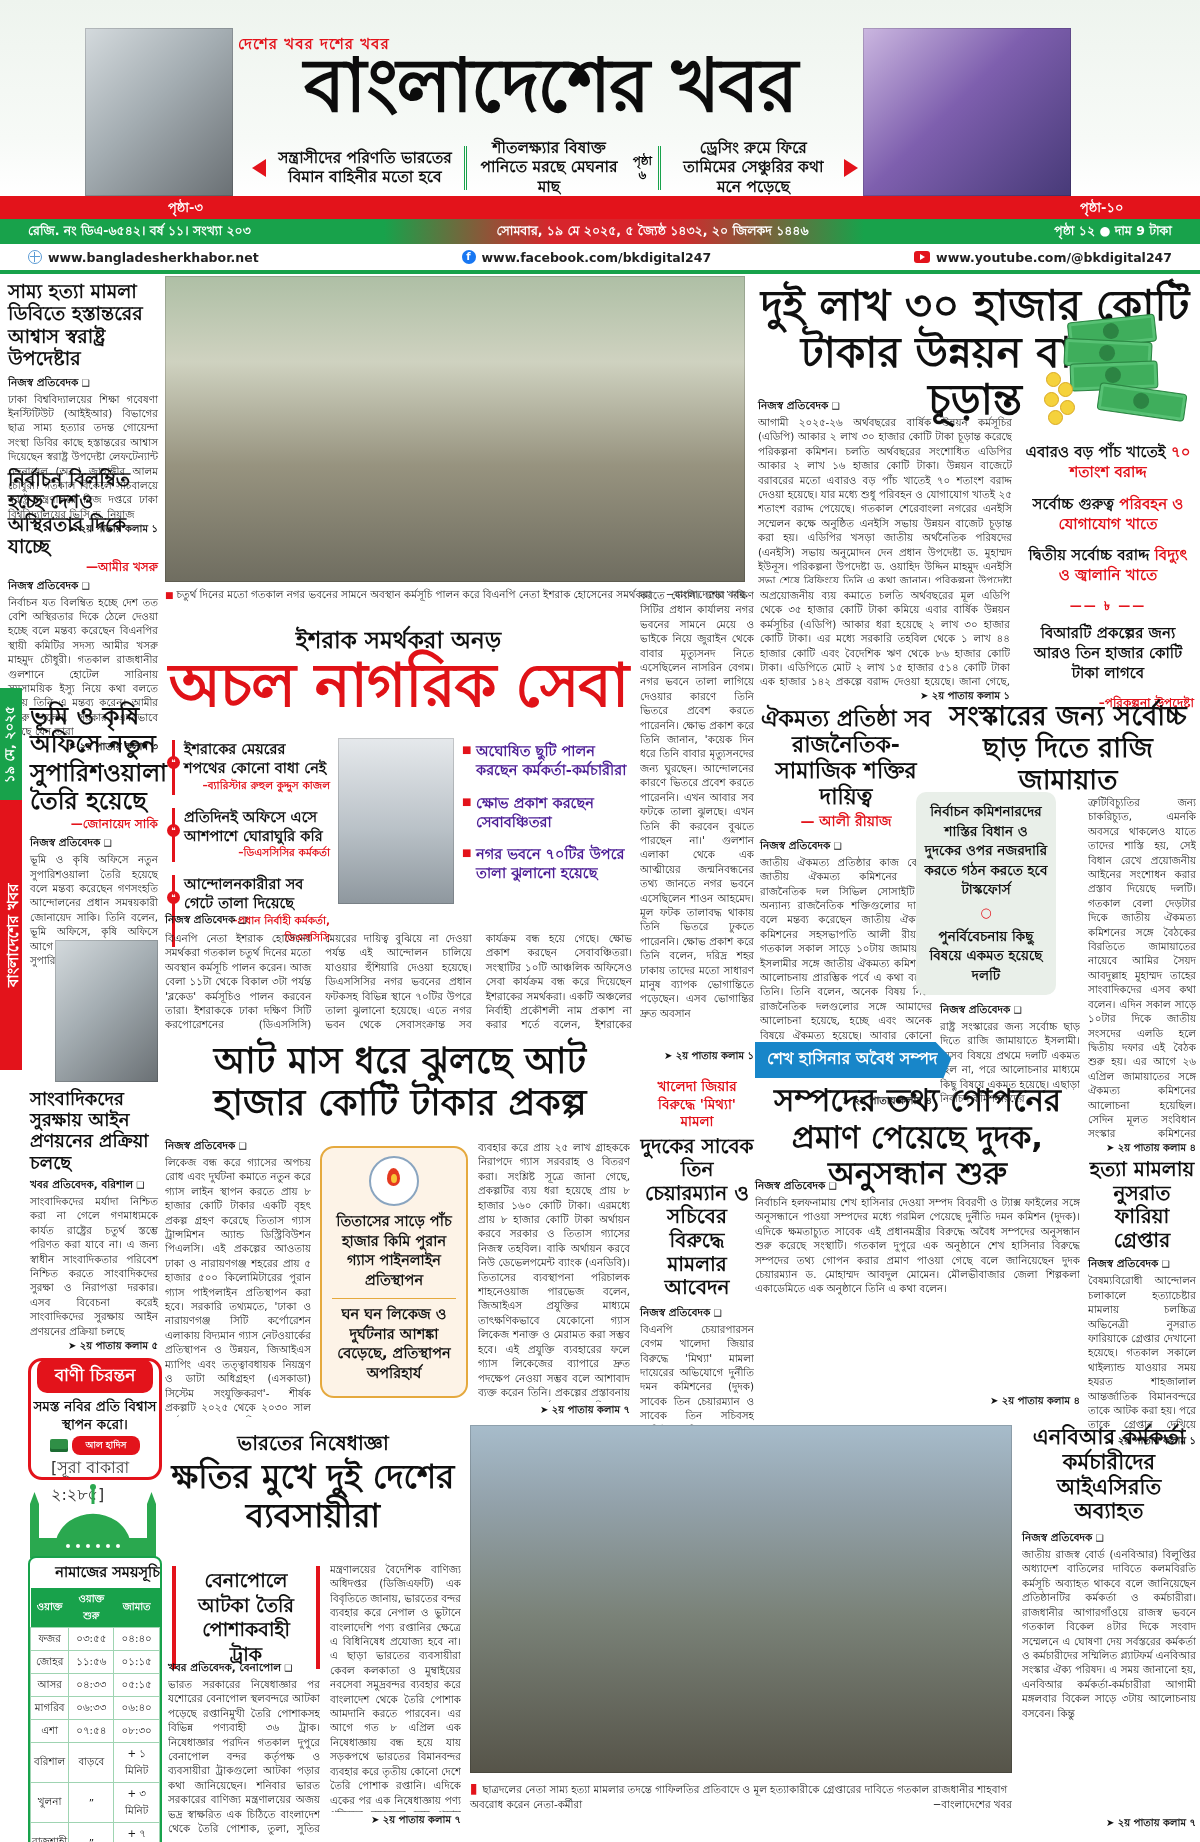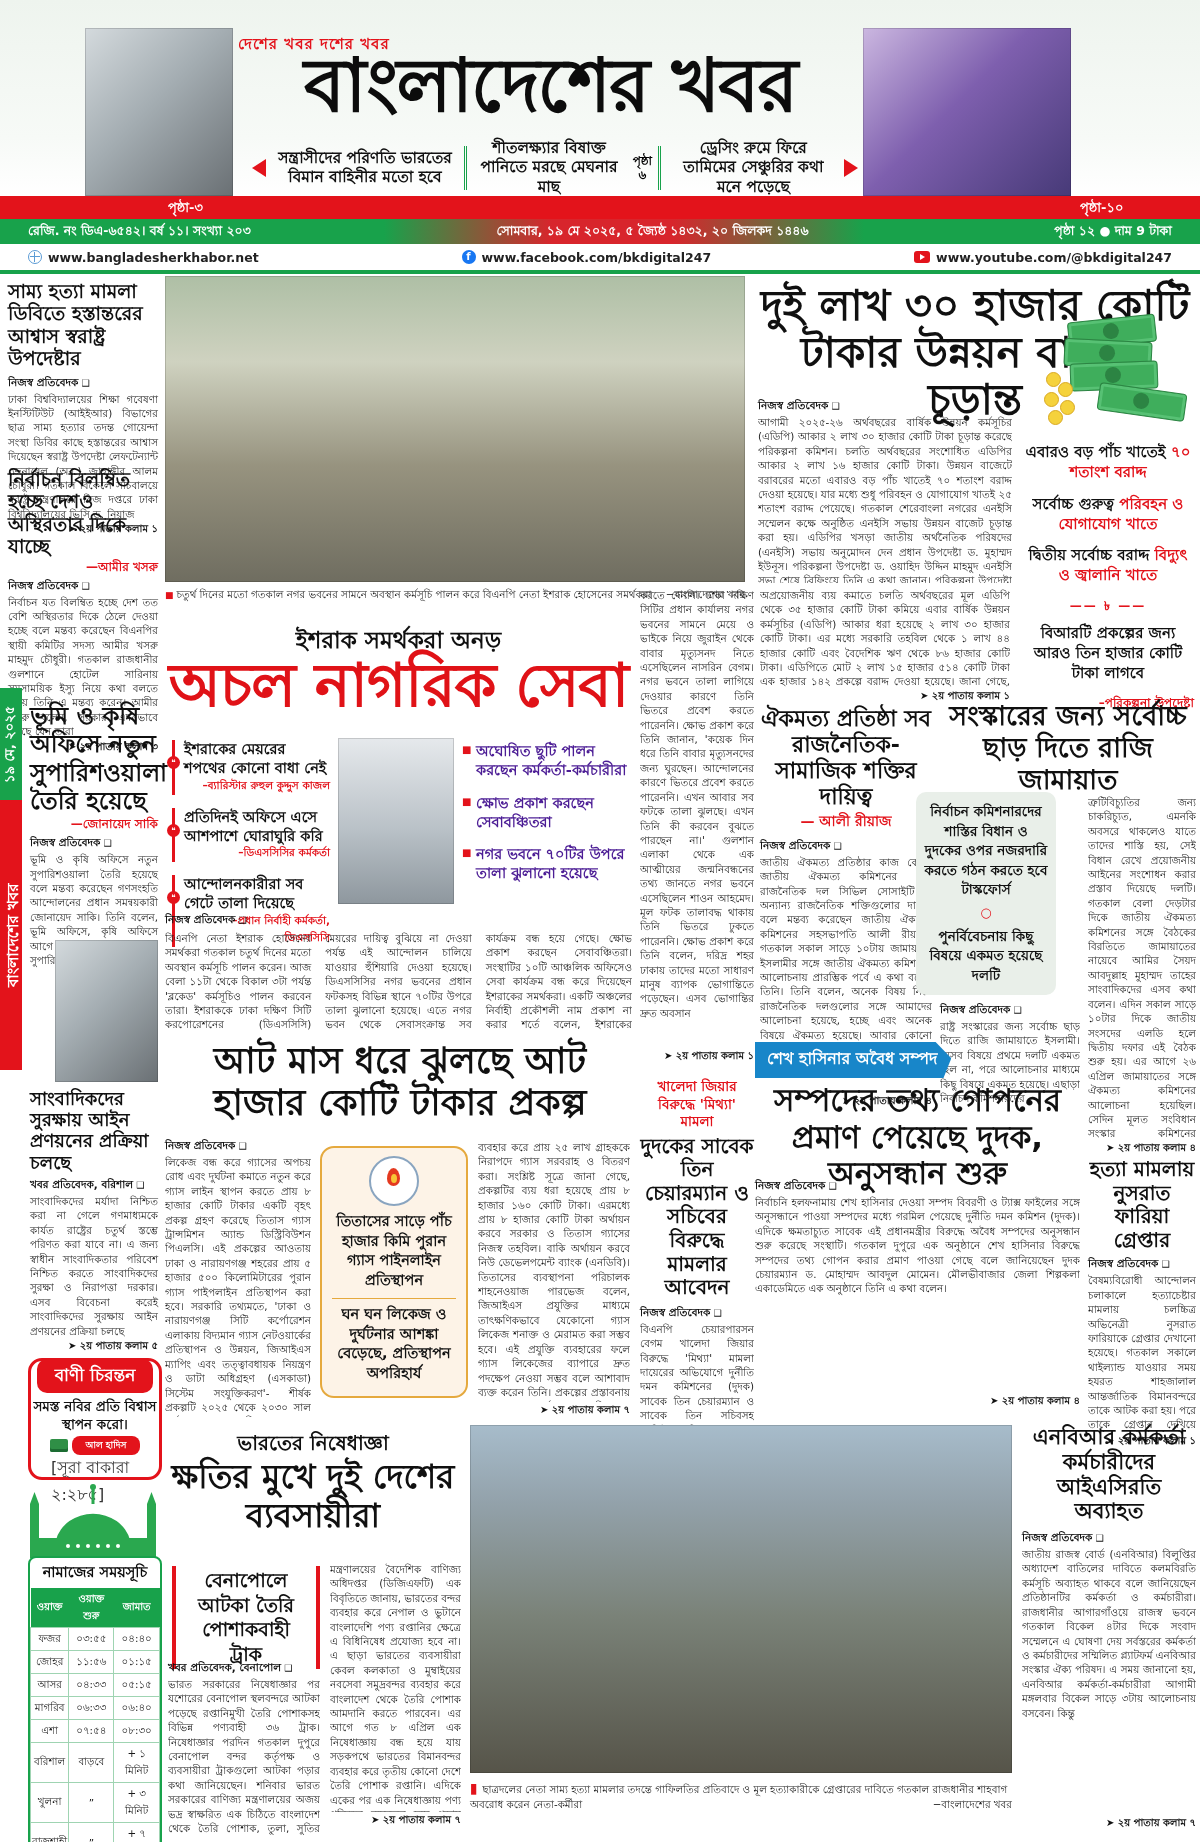--- a/index.html
+++ b/index.html
@@ -39,21 +39,21 @@
   .kicker-red{color:#e3131b;font-weight:800;text-align:center;}
   
   .vrib{writing-mode:vertical-rl;transform:rotate(180deg);color:#fff;font-weight:bold;font-size:13px;text-align:center;}
   .qbox{border:3px solid #e3131b;border-radius:14px;background:#fff;}
   .qbox-h{background:#e3131b;color:#fff;font-weight:800;font-size:17px;text-align:center;border-radius:10px;margin:-2px 6px 4px 6px;padding:3px 0;}
   .qbox-t{font-size:13.5px;font-weight:bold;text-align:center;color:#111;line-height:1.35;}
   .qbox-rib{background:#e3131b;color:#fff;font-size:9px;font-weight:bold;border-radius:8px;padding:2px 14px;display:inline-block;}
   .qbox-ref{font-size:16px;color:#333;text-align:left;padding-left:20px;}
   .book{width:18px;height:13px;background:#2f8f46;border-radius:2px;box-shadow:inset 0 -3px 0 #1c6c32;display:inline-block;}
   .ptable{border:2.5px solid #18a24b;border-radius:8px;overflow:hidden;background:#fff;}
-  .ptable .tt{font-size:14.5px;font-weight:800;text-align:center;padding:3px 0;color:#0c0c0c;}
+  .ptable .tt{font-size:14.5px;font-weight:800;text-align:right;padding:3px 0;color:#0c0c0c;}
   .ptable table{border-collapse:collapse;width:100%;font-size:10.3px;}
   .ptable th{background:#18a24b;color:#fff;font-size:10px;padding:2.5px 1px;}
   .ptable td{border:1px solid #9fd4b2;text-align:center;padding:2.5px 1px;color:#1a1a1a;}
   
   .cap{font-size:10.3px;color:#222;line-height:1.35;}
   .cap .sq{color:#e3131b;font-size:9px;}
   .lead-kicker{font-size:23px;font-weight:800;color:#101010;text-align:center;}
   .lead-h{font-size:60px;font-weight:800;color:#e01217;text-align:center;line-height:1;letter-spacing:-1px;}
   .qt{border-left:3px solid #e3131b;padding-left:9px;position:relative;margin-bottom:13px;}
   .qt .dot{position:absolute;left:-8px;top:16px;width:13px;height:13px;border-radius:50%;background:#e3131b;color:#fff;font-size:8px;text-align:center;line-height:13px;}

